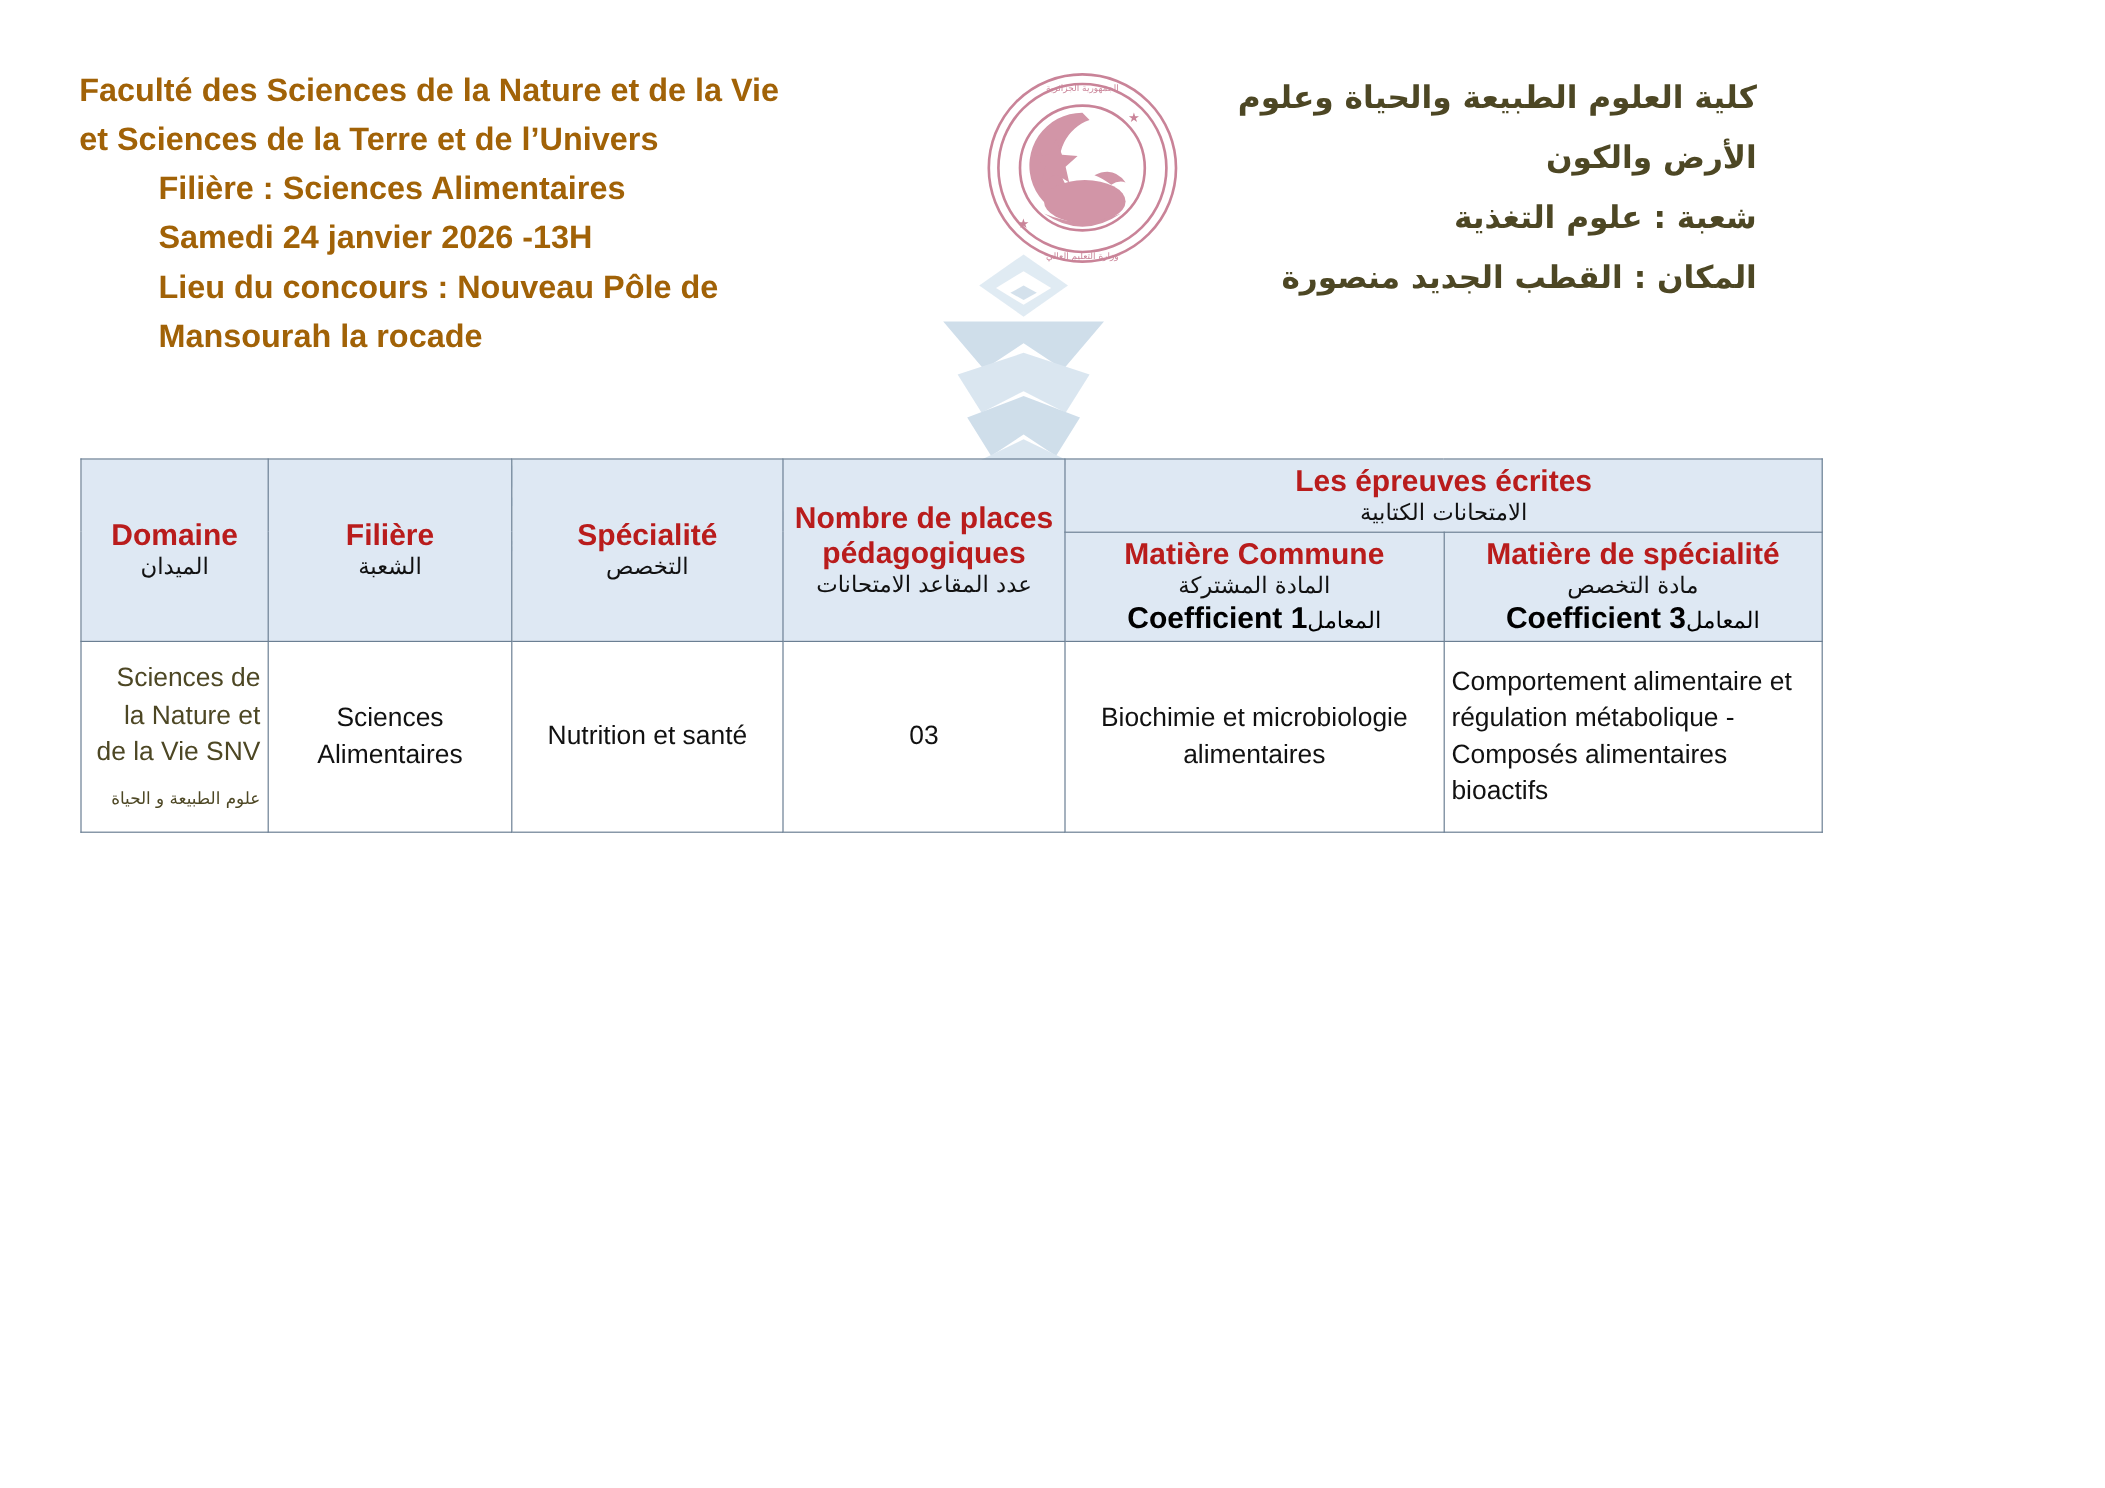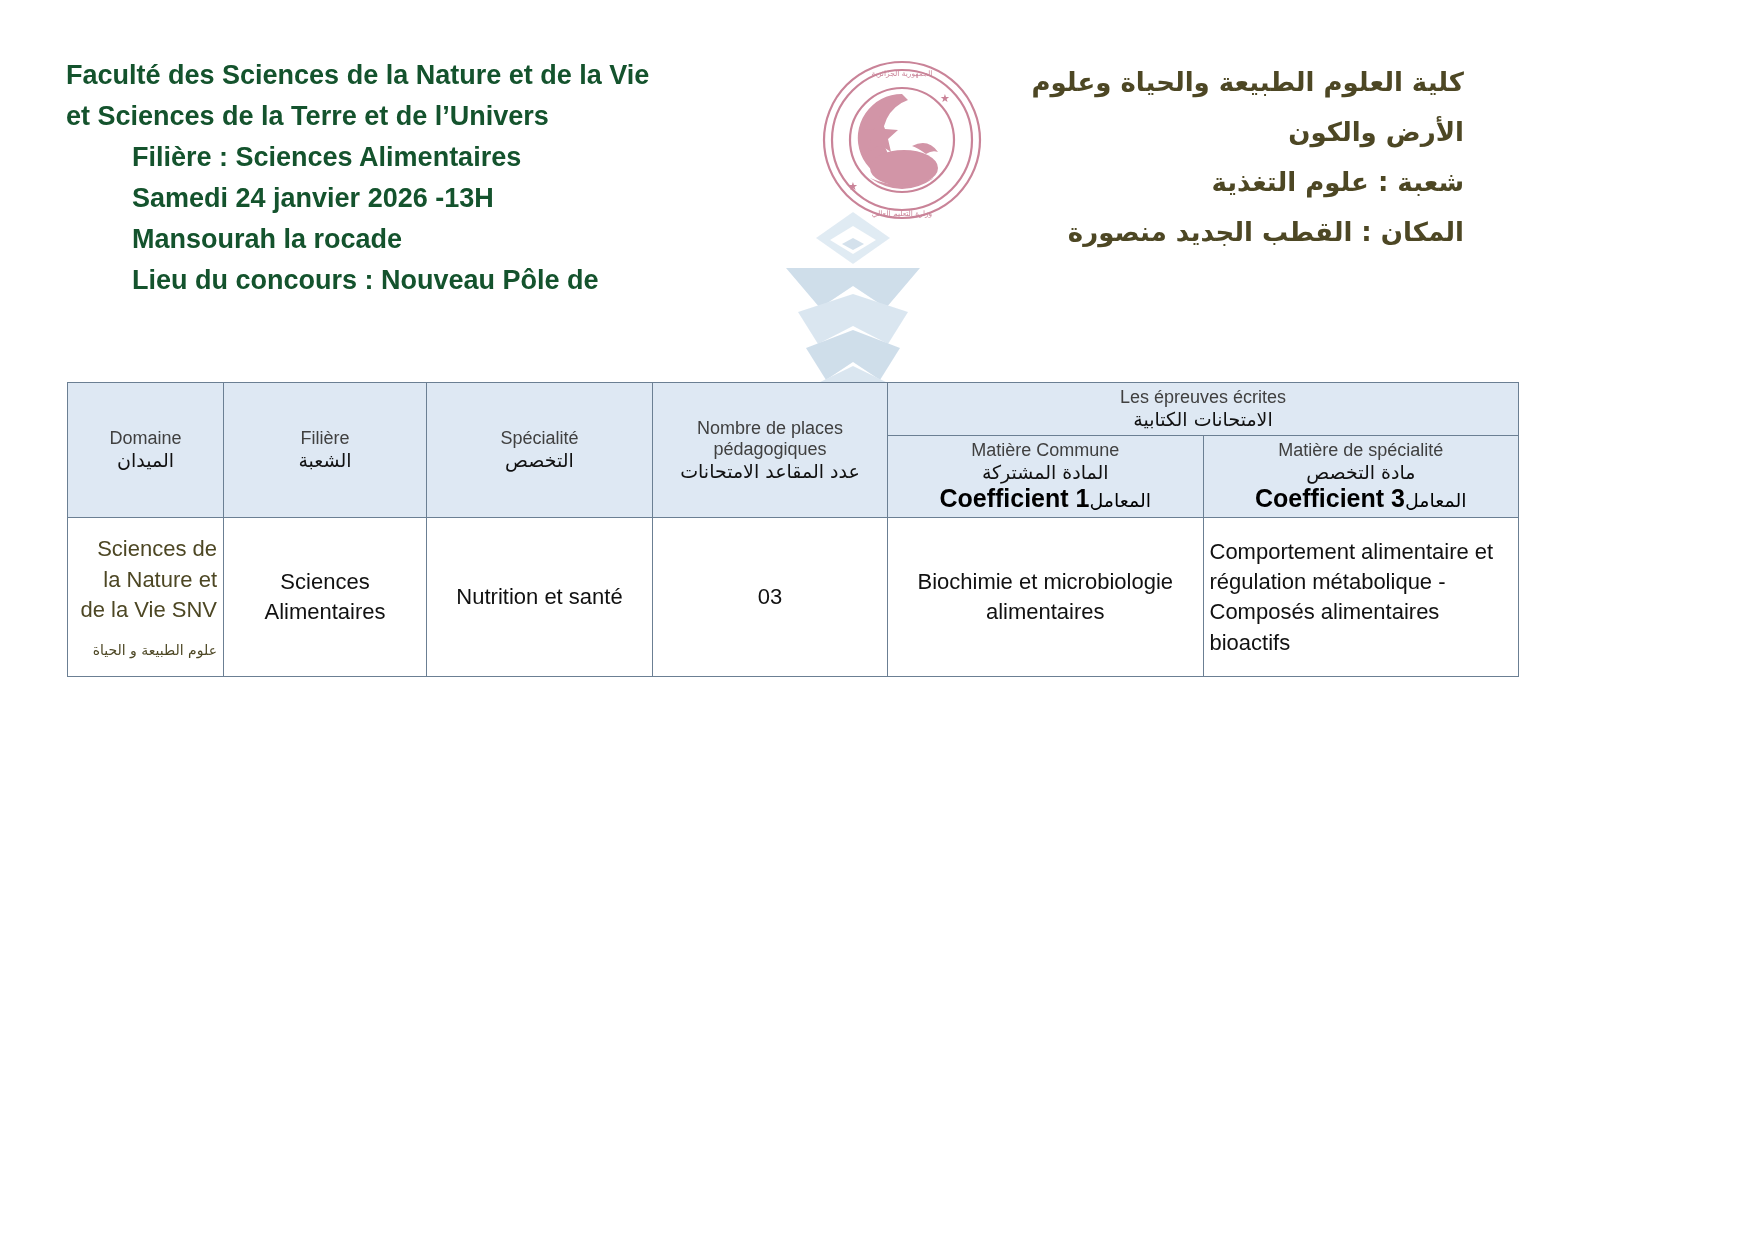--- a/index.html
+++ b/index.html
@@ -65,21 +65,21 @@
     opacity: .9;
   }
 
   
   .hdr-fr {
     position: absolute;
     left: 66px;
     top: 55px;
     width: 700px;
     z-index: 3;
-    color: #14532d;
+    color: #a16207;
     font-weight: 700;
     font-size: 27px;
     line-height: 1.52;
   }
   .hdr-fr .l1 { display: block; }
   .hdr-fr .indent { display: block; padding-left: 66px; }
 
   .hdr-ar {
     position: absolute;
     right: 290px;
@@ -109,23 +109,23 @@
   table.main th, table.main td {
     border: 1px solid #6b7f93;
     vertical-align: middle;
     padding: 4px 6px;
   }
   table.main thead th {
     background: #dee8f3;
     text-align: center;
   }
   .fr-lbl {
-    font-size: 18px;
-    font-weight: 400;
-    color: #404040;
+    font-size: 25px;
+    font-weight: 700;
+    color: #b91c1c;
     line-height: 1.16;
     display: block;
   }
   .ar-lbl {
     font-size: 19px;
     font-weight: 400;
     color: #111;
     direction: rtl;
     display: block;
     line-height: 1.2;
@@ -218,22 +218,22 @@
     <text x="128" y="52" font-size="11" font-family="DejaVu Sans, sans-serif">★</text>
     <text x="36" y="140" font-size="11" font-family="DejaVu Sans, sans-serif">★</text>
   </g>
 </svg>
 
 <div class="hdr-fr">
   <span class="l1">Faculté des Sciences de la Nature et de la Vie</span>
   <span class="l1">et Sciences de la Terre et de l’Univers</span>
   <span class="indent">Filière : Sciences Alimentaires</span>
   <span class="indent">Samedi 24 janvier 2026 -13H</span>
+  <span class="indent">Lieu du concours : Nouveau Pôle de</span>
   <span class="indent">Mansourah la rocade</span>
-  <span class="indent">Lieu du concours : Nouveau Pôle de</span>
 </div>
 
 <div class="hdr-ar">
   <span>كلية العلوم الطبيعة والحياة وعلوم الأرض والكون</span>
   <span>شعبة : علوم التغذية</span>
   <span>المكان : القطب الجديد منصورة</span>
 </div>
 
 <table class="main">
   <thead>

